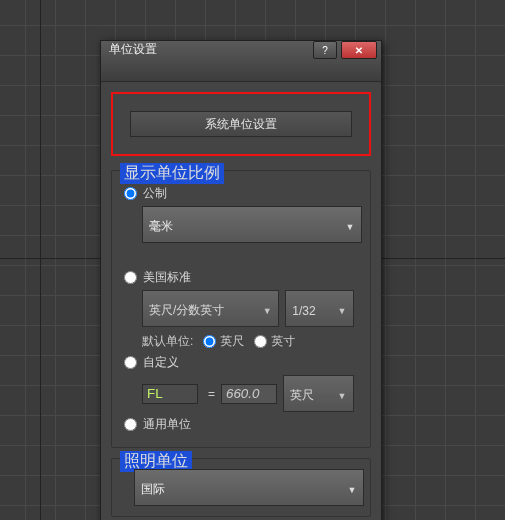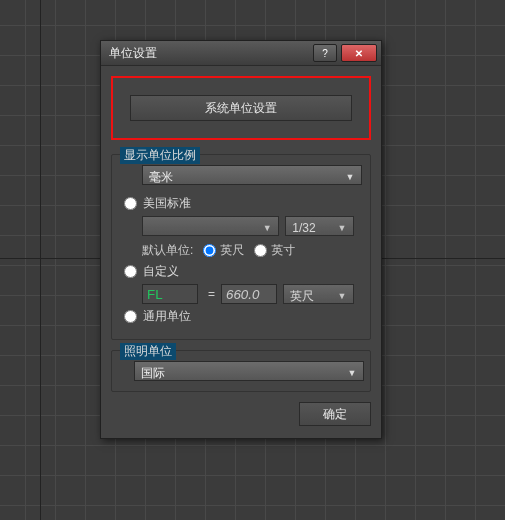--- a/index.html
+++ b/index.html
@@ -2,45 +2,45 @@
 <html><head>
 <meta charset="utf-8">
 <style>
 html,body{margin:0;padding:0;width:505px;height:520px;overflow:hidden;font-family:"Microsoft YaHei","SimSun",Arial,sans-serif;font-size:12px;color:#d8d8d8;background:#2a2a2a}
 
 .viewport{position:absolute;inset:0;background:#3b3b3b;background-image:linear-gradient(#494949 1px,transparent 1px),linear-gradient(90deg,#494949 1px,transparent 1px);background-size:30px 30px;background-position:-5px -5px}
 .viewport .h{position:absolute;left:0;right:0;top:258px;height:1px;background:#222}
 .viewport .v{position:absolute;top:0;bottom:0;left:40px;width:1px;background:#222}
 
 .dialog{position:absolute;left:100px;top:40px;width:280px;background:#444;border:1px solid #202020;box-shadow:2px 2px 8px rgba(0,0,0,.6)}
-.titlebar{height:24px;background:linear-gradient(#5a5a5a,#3d3d3d);border-bottom:1px solid #2a2a2a;display:flex;align-items:center;padding:0 4px 0 8px;color:#eee;font-size:12px}
+.titlebar{height:24px;background:linear-gradient(#5a5a5a,#3d3d3d);border-bottom:1px solid #2a2a2a;display:flex;padding:0 4px 16px 8px;color:#eee;font-size:12px}
 .titlebar .title{flex:1}
 .titlebar .wbtn{margin-left:4px;height:16px;border:1px solid #222;display:flex;align-items:center;justify-content:center;font-size:10px;color:#fff;cursor:pointer}
 .titlebar .help{width:22px;background:linear-gradient(#6a6a6a,#4a4a4a);border-radius:2px}
 .titlebar .close{width:34px;background:linear-gradient(#d66,#b33);border-radius:2px;font-weight:bold}
 .body{padding:10px 10px 12px 10px}
 
 .sysbtn-outer{border:2px solid #e11;padding:17px;margin-bottom:14px}
 .sysbtn{height:24px;background:linear-gradient(#555,#454545);border:1px solid #2a2a2a;color:#e8e8e8;display:flex;align-items:center;justify-content:center;cursor:pointer}
 
 .group{border:1px solid #333;border-radius:2px;padding:10px 10px 10px 10px;margin-bottom:10px;position:relative}
-.group .legend{position:absolute;top:-8px;left:8px;background:#0c4a6e;padding:0 4px;color:#ddd;font-size:12px}
+.group .legend{position:absolute;top:-8px;left:8px;background:#1d4ed8;padding:0 4px;color:#ddd;font-size:16px}
 
 .opt{display:flex;align-items:center;margin:4px 0}
 .opt input[type=radio]{margin:0 6px 0 2px}
 
-.select{height:20px;background:linear-gradient(#6c6c6c,#565656);border:1px solid #2a2a2a;color:#f0f0f0;display:flex;align-items:center;padding:4px 4px 0 6px;cursor:pointer;position:relative;box-sizing:border-box}
+.select{height:37px;background:linear-gradient(#6c6c6c,#565656);border:1px solid #2a2a2a;color:#f0f0f0;display:flex;align-items:center;padding:4px 4px 0 6px;cursor:pointer;position:relative;box-sizing:border-box}
 .select .arrow{margin-left:auto;width:14px;text-align:center;font-size:9px;color:#ddd}
 .select.disabled{opacity:.85}
 .select.wide{margin-left:20px;width:220px}
 .select.lit{margin-left:12px;width:230px}
 .row{display:flex;align-items:center;margin:4px 0 4px 20px}
 .row.gap>*{margin-right:6px}
 .textin{height:20px;background:#555;border:1px solid #2a2a2a;color:#ccc;padding:0 4px;box-sizing:border-box}
-.textin.ro{background:#4b4b4b;color:#22c55e}
+.textin.ro{background:#4b4b4b;color:#bef264}
 .eq{color:#ccc;margin:0 4px}
 .subline{margin:6px 0 2px 20px;display:flex;align-items:center;color:#ccc}
 .subline .rad{display:flex;align-items:center;margin-left:10px}
 .subline .rad input{margin:0 4px 0 0}
 
 .btnrow{display:flex;justify-content:flex-end;margin-top:8px}
 .btn{width:70px;height:22px;margin-left:10px;background:linear-gradient(#555,#474747);border:1px solid #2a2a2a;color:#e8e8e8;display:flex;align-items:center;justify-content:center;cursor:pointer}
 </style>
 </head>
 <body>
@@ -59,31 +59,36 @@
 
   <div class="body">
 
     <div class="sysbtn-outer">
       <div class="sysbtn">系统单位设置</div>
     </div>
 
     <div class="group">
       <span class="legend">显示单位比例</span>
 
+      <label class="opt">
+        <input type="radio" name="du" checked="" style="">
+        <span>公制</span>
+      </label>
       <div class="select wide">
         <span>毫米</span>
         <span class="arrow">▼</span>
       </div>
 
-      <label class="opt" style="margin-top:10px">
+      <label class="opt" style="margin-top:26px">
         <input type="radio" name="du" style="">
         <span>美国标准</span>
       </label>
       <div class="row gap">
         <div class="select disabled" style="width:140px">
+          <span>英尺/分数英寸</span>
           <span class="arrow">▼</span>
         </div>
         <div class="select disabled" style="width:70px">
           <span>1/32</span>
           <span class="arrow">▼</span>
         </div>
       </div>
       <div class="subline">
         <span>默认单位:</span>
         <label class="rad">

